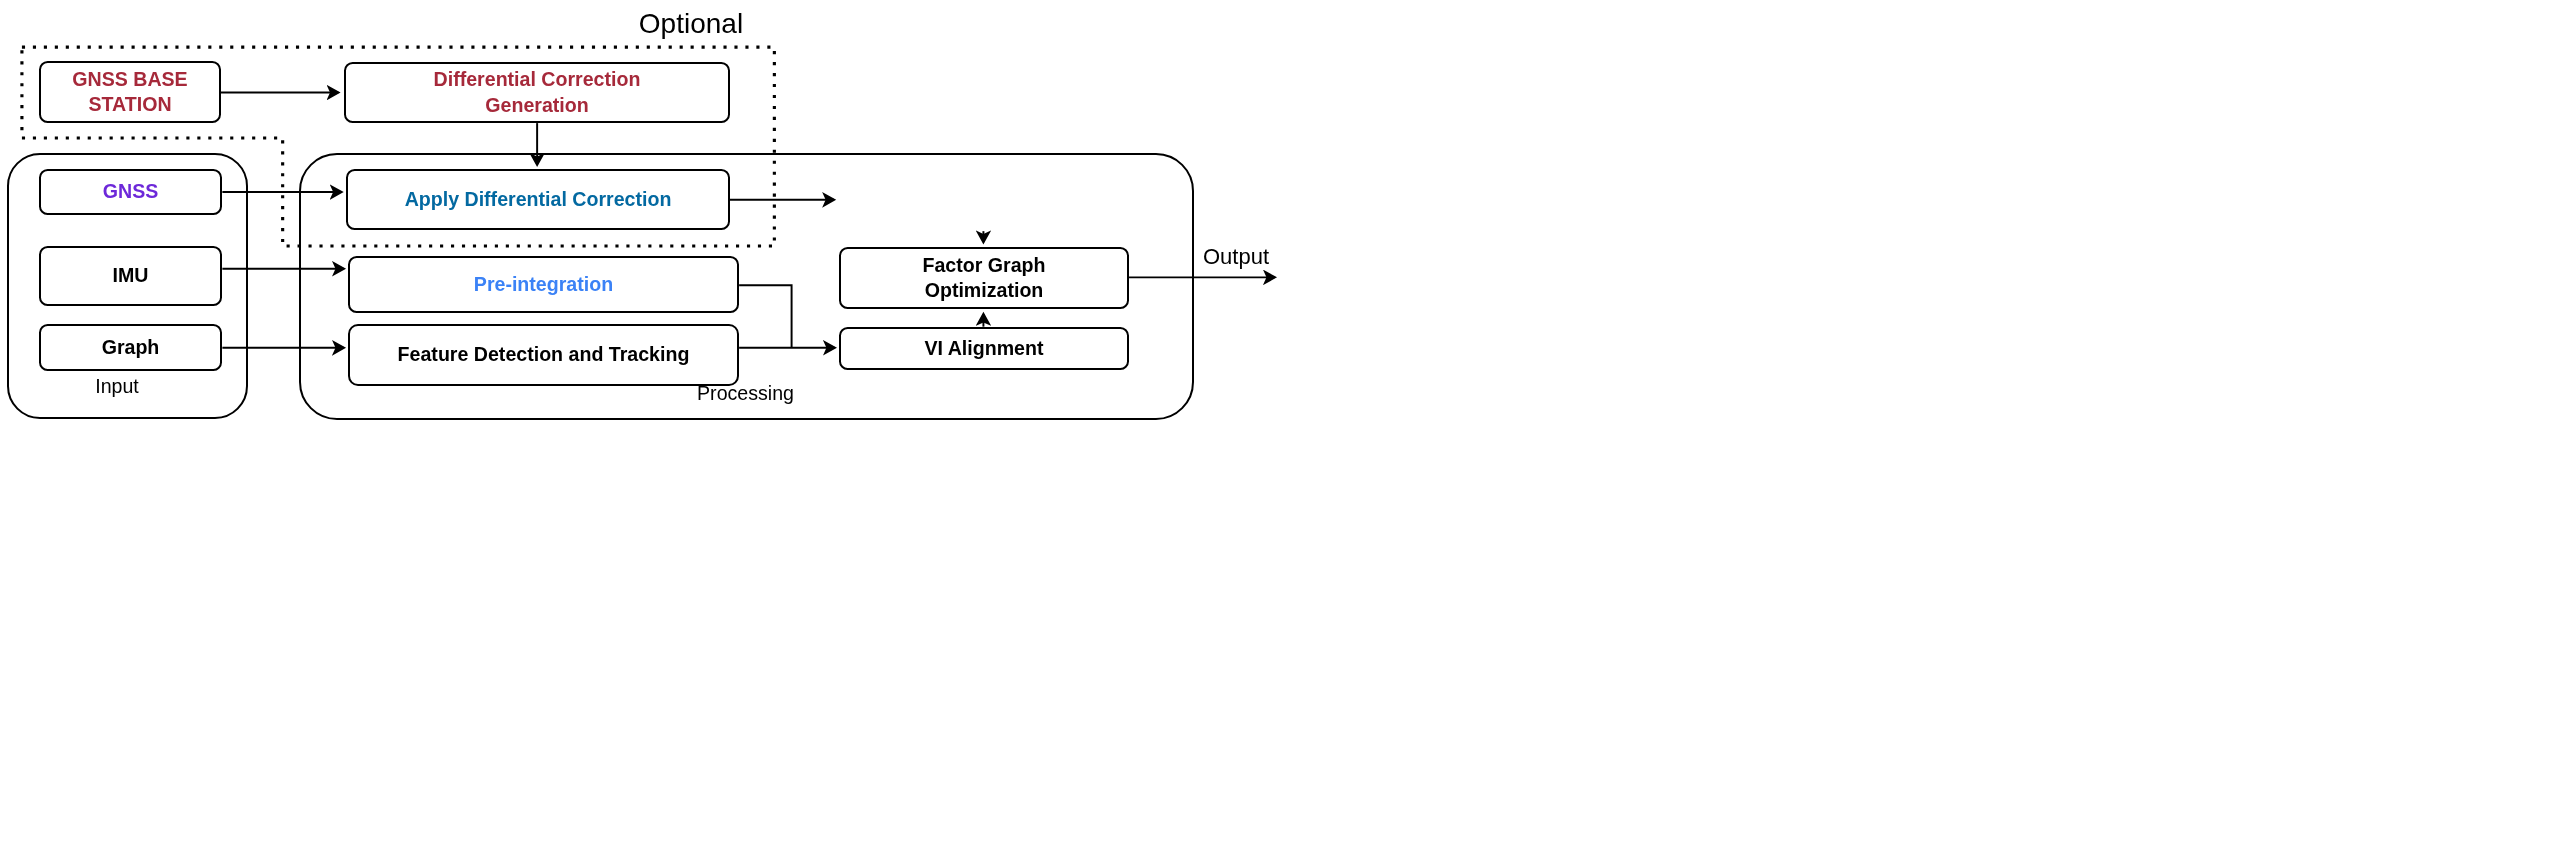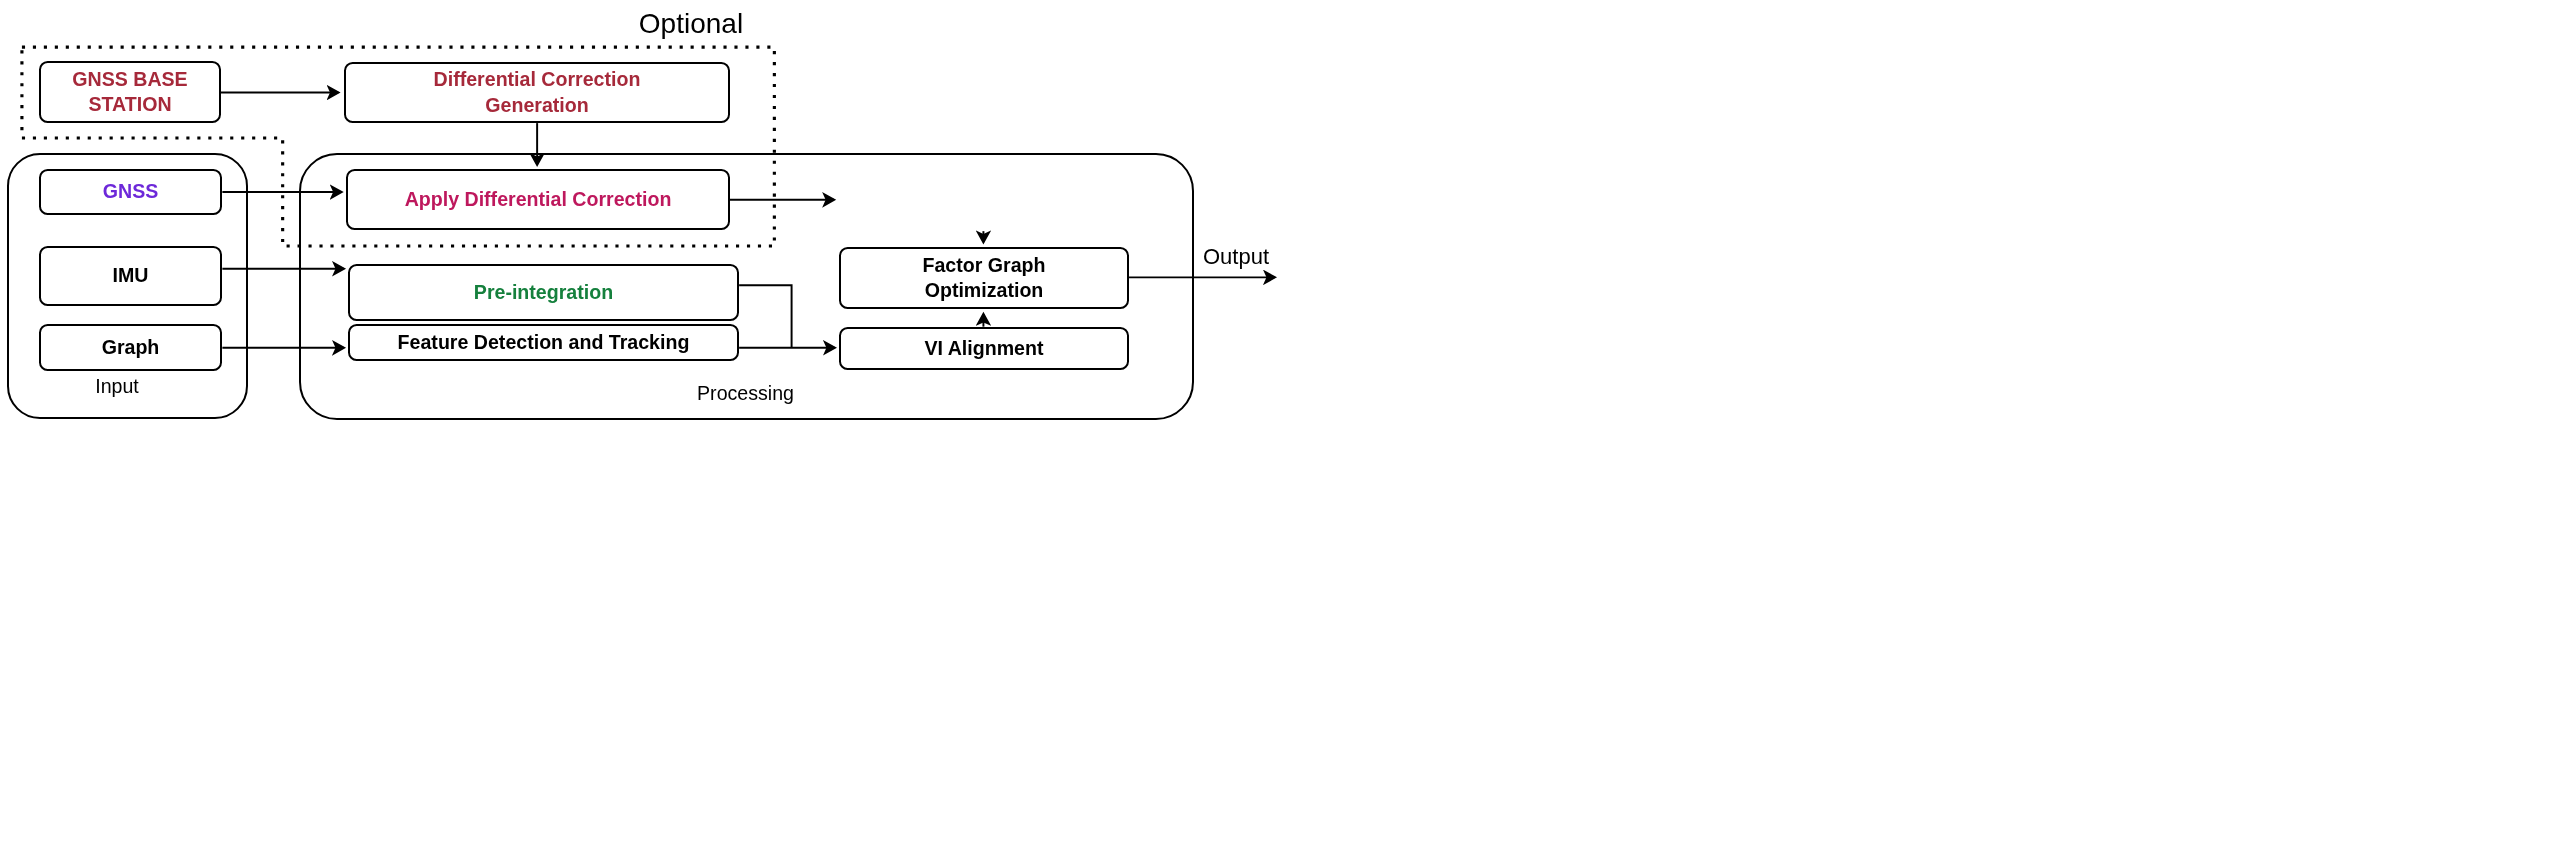--- a/index.html
+++ b/index.html
@@ -78,31 +78,31 @@
   <div class="node" style="left: 39px; top: 61px; width: 182px; height: 62px; font-size: 19.6px; color: rgb(166, 41, 58);">
     <span>GNSS BASE</span>
     <span>STATION</span>
   </div>
 
   <div class="node" style="left: 344px; top: 62px; width: 386px; height: 61px; font-size: 19.6px; color: rgb(166, 41, 58);">
     <span>Differential Correction</span>
     <span>Generation</span>
   </div>
 
-  <div class="node" style="left: 346px; top: 169px; width: 384px; height: 61px; font-size: 19.6px; color: #be185d;">Apply Differential Correction</div>
+  <div class="node" style="left: 346px; top: 169px; width: 384px; height: 61px; font-size: 19.6px; color: #0369a1;">Apply Differential Correction</div>
 
   <div class="node" style="left: 39px; top: 169px; width: 183px; height: 46px; font-size: 19.6px; color: #6d28d9;">GNSS</div>
 
   <div class="node" style="left: 39px; top: 246px; width: 183px; height: 60px; font-size: 19.6px; color: rgb(0, 0, 0);">IMU</div>
 
   <div class="node" style="left: 39px; top: 324px; width: 183px; height: 47px; font-size: 19.6px; color: rgb(0, 0, 0);">Graph</div>
 
-  <div class="node" style="left: 348px; top: 256px; width: 391px; height: 57px; font-size: 19.6px; color: #15803d; margin-top: 8px;">Pre-integration</div>
+  <div class="node" style="left: 348px; top: 256px; width: 391px; height: 57px; font-size: 19.6px; color: #3b82f6;">Pre-integration</div>
 
-  <div class="node" style="left: 348px; top: 324px; width: 391px; height: 37px; font-size: 19.6px; color: rgb(0, 0, 0);">Feature Detection and Tracking</div>
+  <div class="node" style="left: 348px; top: 324px; width: 391px; height: 62px; font-size: 19.6px; color: rgb(0, 0, 0); border-radius: 10px;">Feature Detection and Tracking</div>
 
 
   <div class="node" style="left: 839px; top: 247px; width: 290px; height: 62px; font-size: 19.6px; color: rgb(0, 0, 0);">
     <span>Factor Graph</span>
     <span>Optimization</span>
   </div>
 
   <div class="node" style="left: 839px; top: 327px; width: 290px; height: 43px; font-size: 19.6px; color: rgb(0, 0, 0);">VI Alignment</div>
 
 </div>

